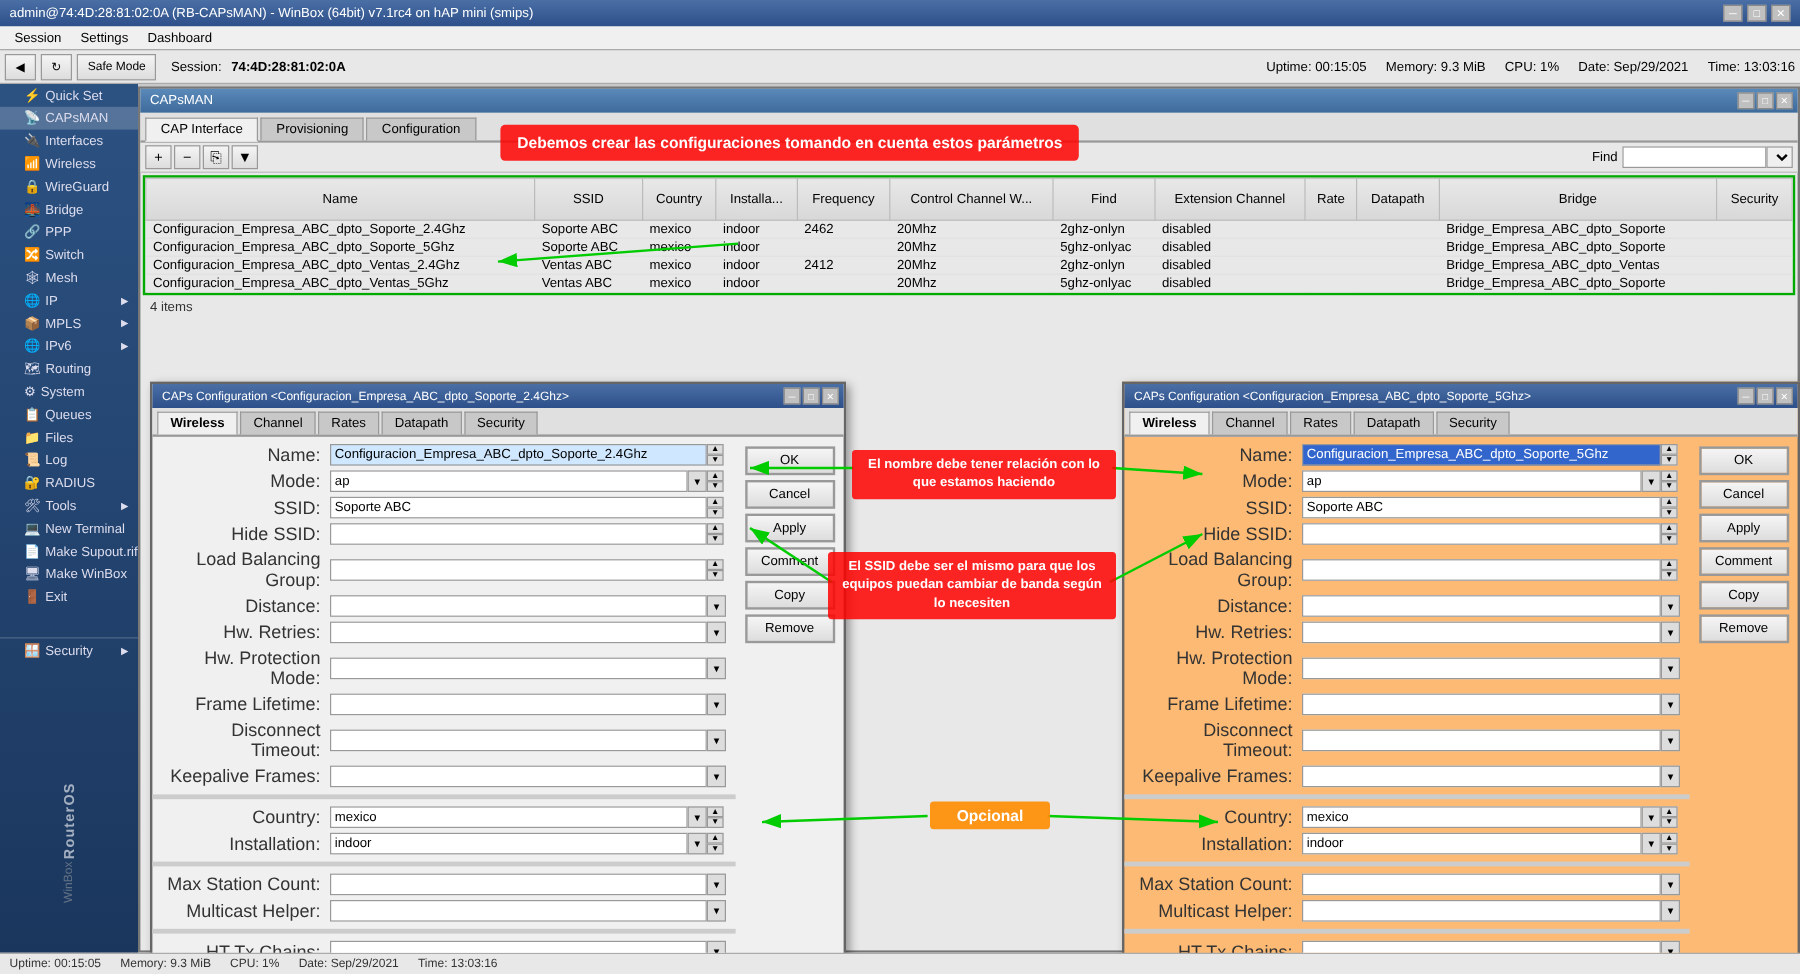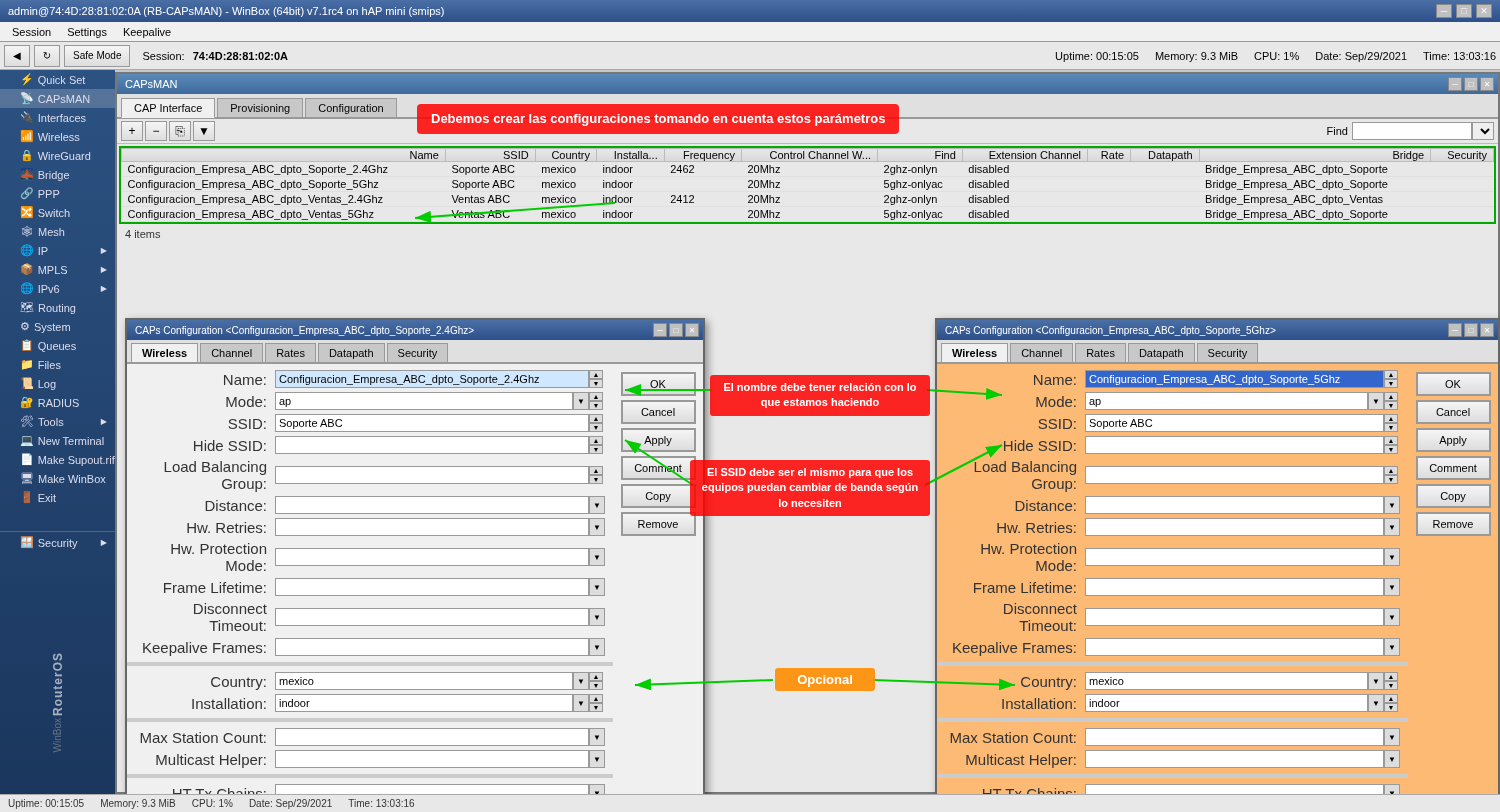--- a/index.html
+++ b/index.html
@@ -180,22 +180,22 @@
     }
 
     
     .data-table {
       width: 100%;
       border-collapse: collapse;
       font-size: 11px;
     }
     .data-table th {
       background: linear-gradient(to bottom, #e8e8e8, #d8d8d8);
-      padding: 0 6px;
-      text-align: right;
+      padding: 11px 6px;
+      text-align: center;
       border: 1px solid #bbb;
       font-weight: normal;
       white-space: nowrap;
     }
     .data-table td {
       padding: 1px 6px;
       border-bottom: 1px solid #e0e0e0;
       white-space: nowrap;
     }
 
@@ -329,21 +329,21 @@
   <div class="title-bar-controls">
     <div class="title-bar-btn">─</div>
     <div class="title-bar-btn">□</div>
     <div class="title-bar-btn">✕</div>
   </div>
 </div>
 
 <div class="menu-bar">
   <div class="menu-item">Session</div>
   <div class="menu-item">Settings</div>
-  <div class="menu-item">Keepalive</div>
+  <div class="menu-item">Dashboard</div>
 </div>
 
 <div class="toolbar">
   <button class="toolbar-btn">◀</button>
   <button class="toolbar-btn">↻</button>
   <button class="toolbar-btn">Safe Mode</button>
   <span style="font-size:11px; margin-left:8px;">Session:</span>
   <span style="font-size:11px; margin-left:4px; font-weight:bold;">74:4D:28:81:02:0A</span>
   <div style="flex:1"></div>
   <span style="font-size:11px; margin-right:12px;">Uptime: 00:15:05</span>

